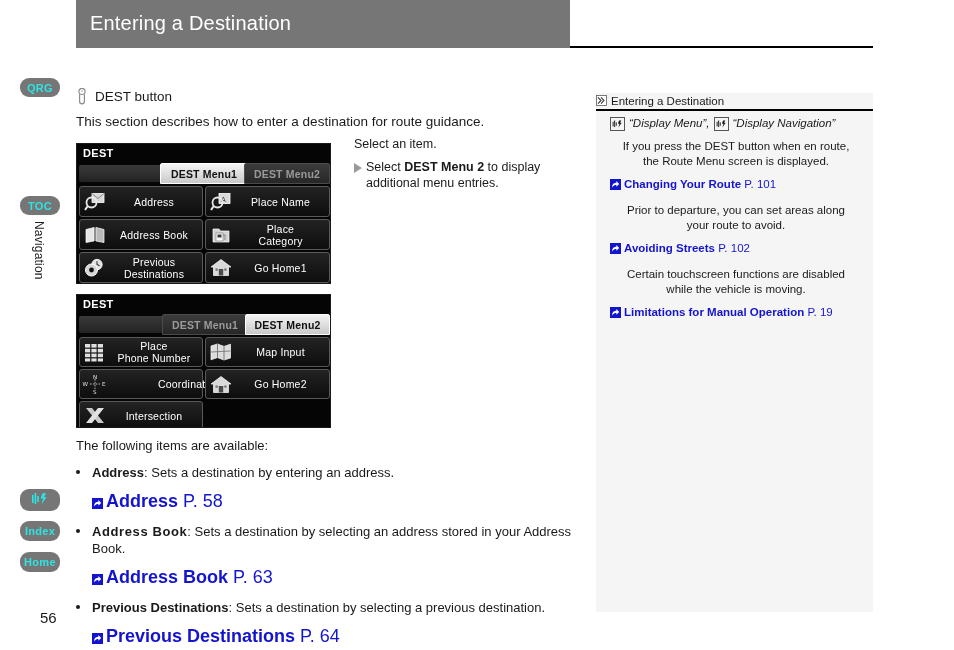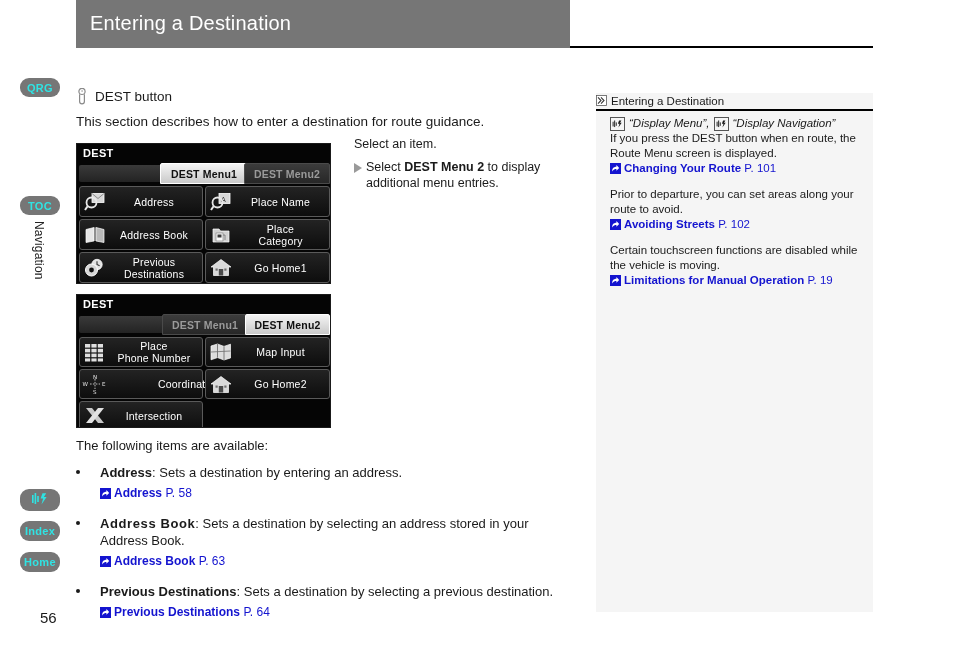--- a/index.html
+++ b/index.html
@@ -212,36 +212,36 @@
 
   
   .lower {
     position: absolute;
     left: 76px; top: 438px;
     width: 500px;
     font-size: 13px;
     color: #1a1a1a;
   }
   .lead { margin-bottom: 11px; }
-  .bullet-item { margin-bottom: 13px; display: flex; gap: 20px; }
+  .bullet-item { margin-bottom: 13px; display: flex; gap: 12px; }
   .bullet-dot {
     flex: 0 0 auto;
     margin-top: 6px;
     width: 4px; height: 4px;
     border-radius: 50%;
     background: #1a1a1a;
   }
   .bullet-body { flex: 1 1 auto; line-height: 17px; }
   .term { font-weight: bold; }
   .term-wide { font-weight: bold; letter-spacing: 0.6px; }
   .xref {
     display: block;
-    margin-top: 4px;
+    margin-top: 12px;
     color: #1414cf;
-    font-size: 12px;
+    font-size: 18px;
     white-space: nowrap;
   }
   .xref .xname { font-weight: bold; }
   .xref .xpage { font-weight: normal; }
   .arrow-box {
     display: inline-block;
     vertical-align: -2px;
     width: 11px; height: 11px;
     margin-right: 3px;
   }
@@ -292,21 +292,21 @@
   .voice-chip {
     width: 15px; height: 14px;
     flex: 0 0 auto;
     border: 1px solid #555555;
     background: #f5f5f5;
     display: flex;
     align-items: center;
     justify-content: center;
   }
   .para { margin-bottom: 11px; }
-  .para p { margin: 0; }
+  .para p { margin: 8px; text-align: center; }
   .rx { color: #1414cf; font-size: 11.5px; white-space: nowrap; }
   .rx .xname { font-weight: bold; }
 </style>
 </head>
 <body>
 
 <div class="page">
 
   <div class="header-bar">
     <div class="header-title">Entering a Destination</div>

